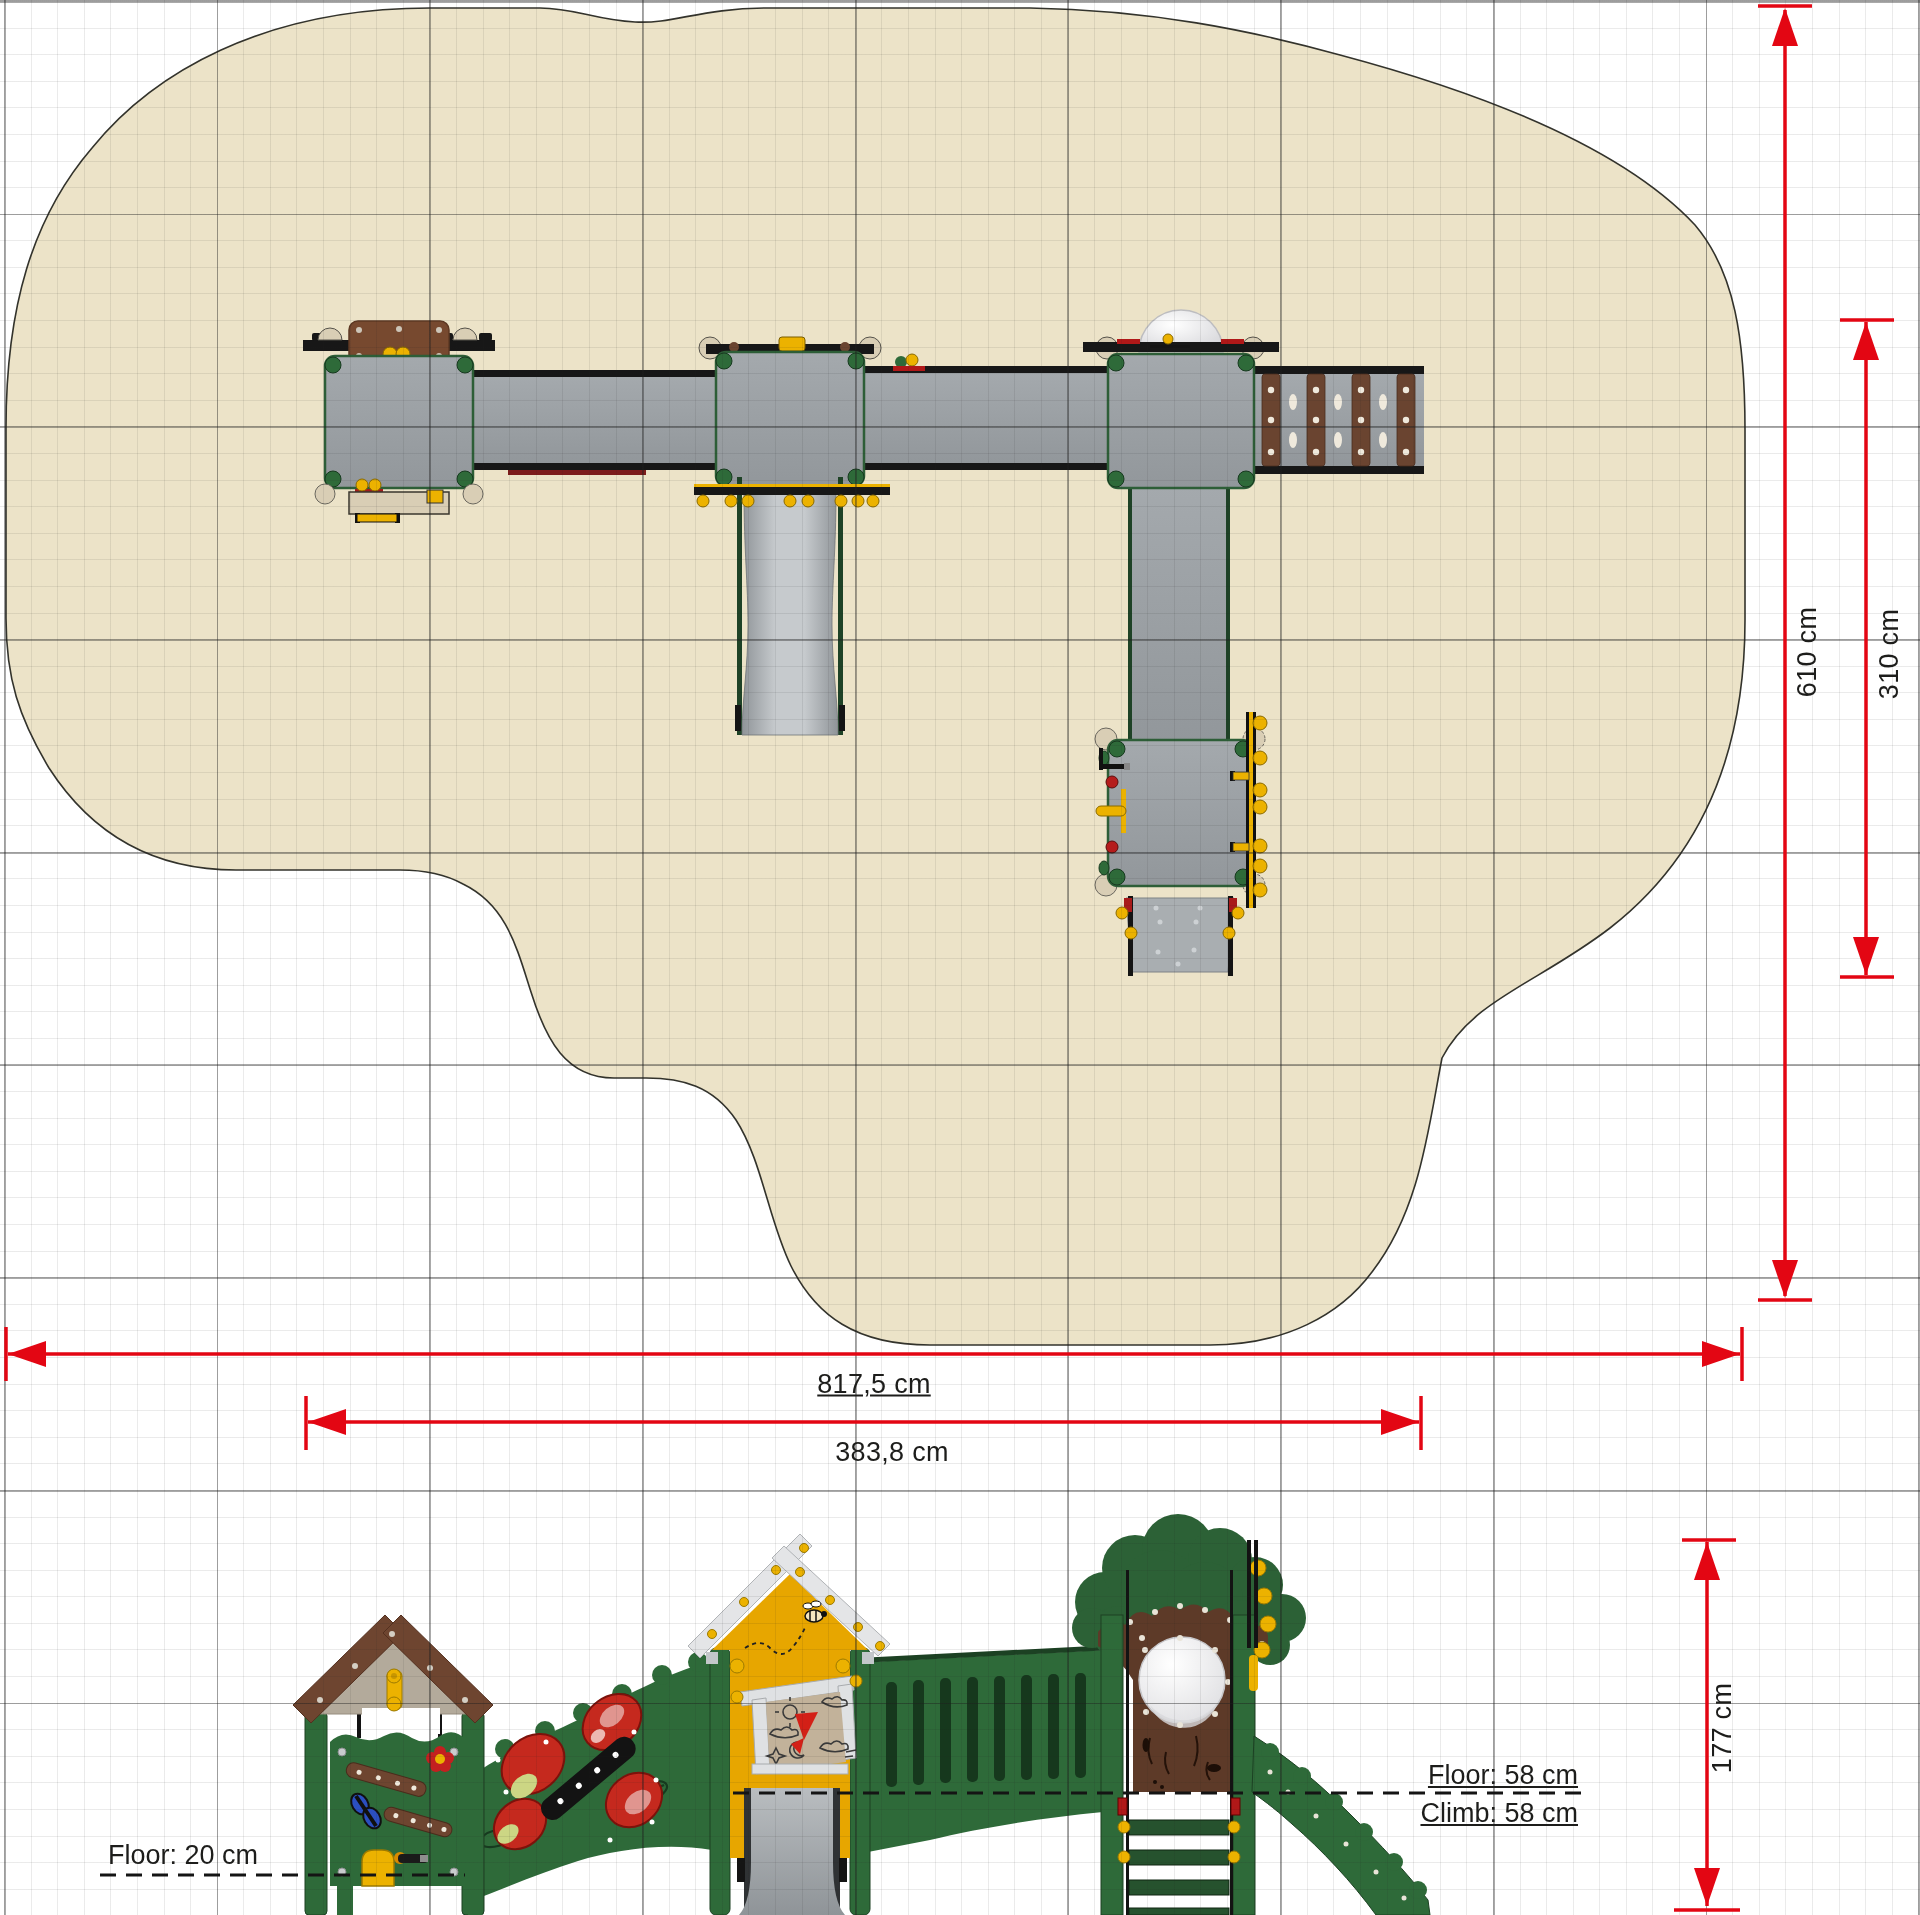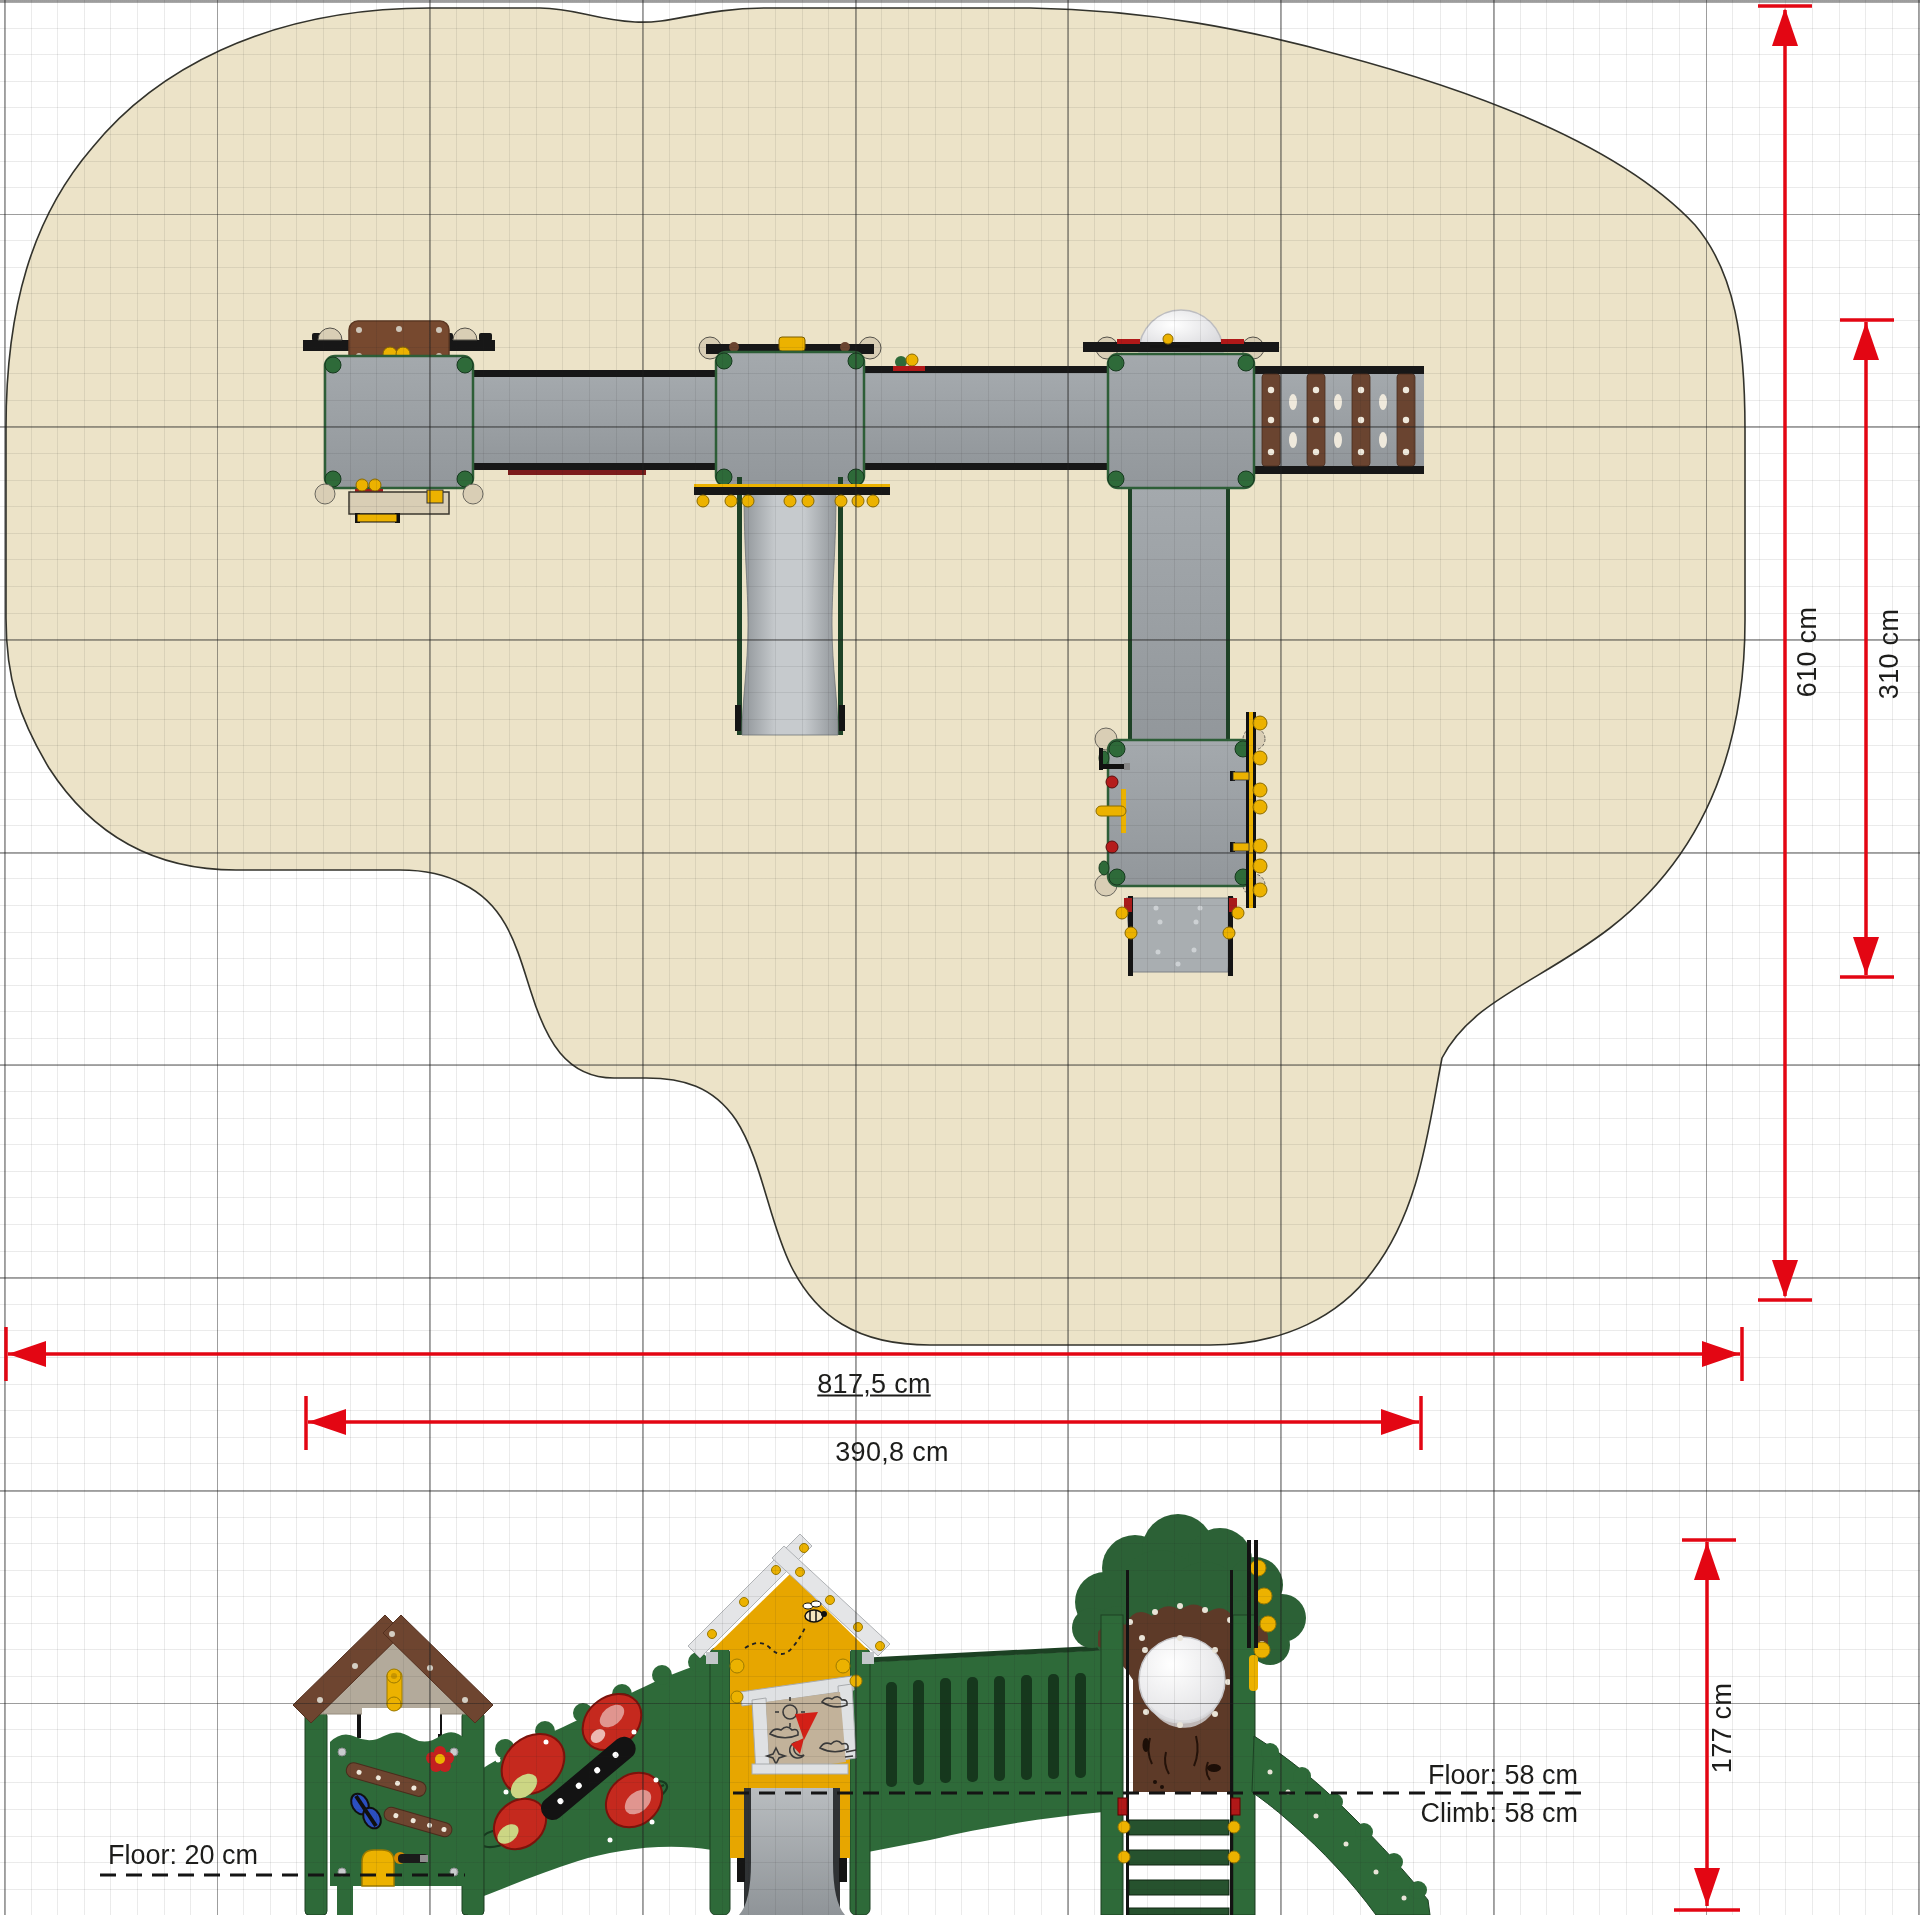--- a/index.html
+++ b/index.html
@@ -14,21 +14,21 @@
       repeating-linear-gradient(to right, rgba(30,30,30,0.09) 0px 1px, transparent 1px 26.588px),
       repeating-linear-gradient(to bottom, rgba(30,30,30,0.09) 0px 1px, transparent 1px 26.588px);
     background-position:4px 1px,4px 1px,4px 1px,4px 1px;
   }
   .dim-label{
     position:absolute;color:#1d1d1b;font-size:27px;white-space:nowrap;
     transform:translate(-50%,-50%);letter-spacing:0.3px;
   }
   .dim-label.vert{transform:translate(-50%,-50%) rotate(-90deg);}
   .note-label{position:absolute;color:#1d1d1b;font-size:27px;white-space:nowrap;}
-  .note-right{text-align:center;}
+  .note-right{text-align:center;text-decoration:underline;}
 </style>
 </head>
 <body>
 
 <div class="canvas">
 
   <svg class="layer" width="1920" height="1915" viewBox="0 0 1920 1915">
     <defs>
       <linearGradient id="deckG" x1="0" y1="0" x2="0" y2="1">
         <stop offset="0" stop-color="#a4a9ad"></stop>
@@ -623,21 +623,21 @@
       </g>
     </g>
 
     <g stroke="#141414" stroke-width="3" stroke-dasharray="16 10" fill="none">
       <line x1="100" y1="1875" x2="465" y2="1875"></line>
       <line x1="733" y1="1793" x2="1585" y2="1793"></line>
     </g>
   </svg>
 
   <div class="dim-label" style="left:874px;top:1384px;text-decoration:underline;">817,5 cm</div>
-  <div class="dim-label" style="left:892px;top:1452px;">390,8 cm</div>
+  <div class="dim-label" style="left:892px;top:1452px;">383,8 cm</div>
   <div class="dim-label vert" style="left:1807px;top:652px;">610 cm</div>
   <div class="dim-label vert" style="left:1889px;top:654px;">310 cm</div>
   <div class="dim-label vert" style="left:1722px;top:1728px;">177 cm</div>
 
   <div class="note-label" style="left:108px;top:1840px;">Floor: 20 cm</div>
   <div class="note-label note-right" style="right:342px;top:1760px;">Floor: 58 cm</div>
   <div class="note-label note-right" style="right:342px;top:1798px;">Climb: 58 cm</div>
 
 </div>
 

